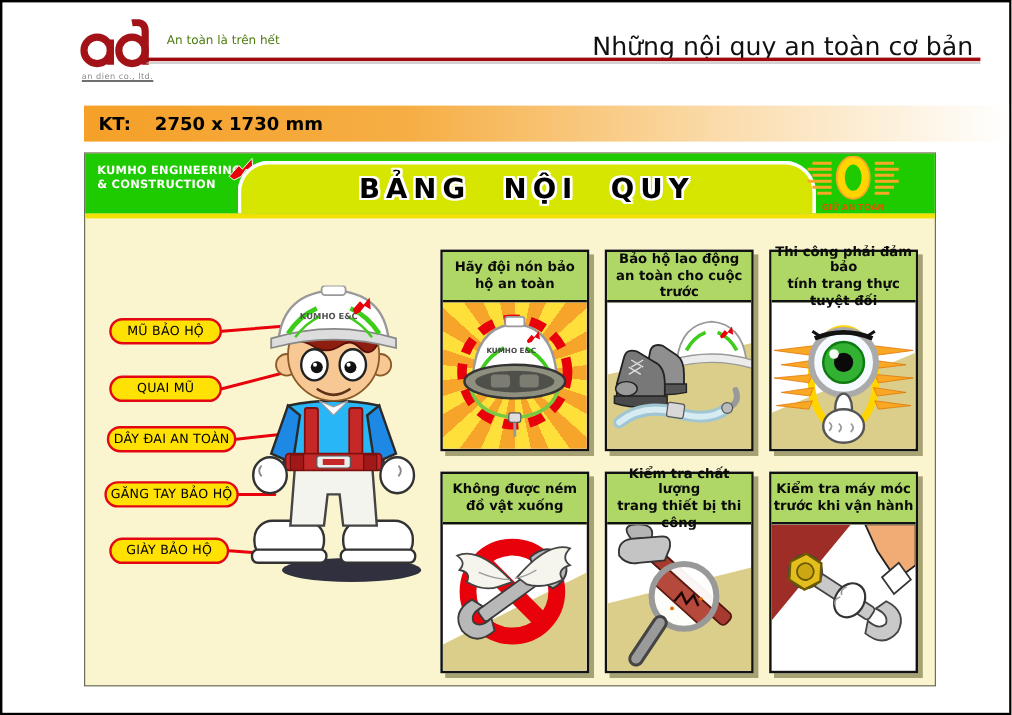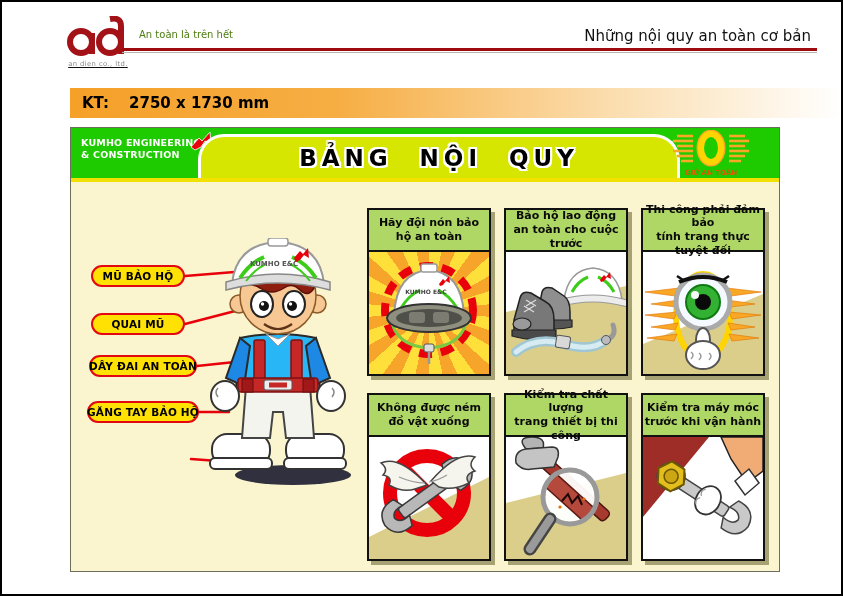--- a/index.html
+++ b/index.html
@@ -5,21 +5,21 @@
   html,body{margin:0;padding:0;background:#e9e9e9;}
   .screen{
     position:relative;width:843px;height:596px;background:#fff;
     border:2px solid #000;box-sizing:border-box;overflow:hidden;
     font-family:"DejaVu Sans","Liberation Sans",sans-serif;color:#111;
   }
   
   .ad-logo{position:absolute;left:60px;top:14px;width:72px;text-align:center;text-decoration:underline;}
   .ad-sub{font-size:6.8px;color:#8a8a8a;letter-spacing:.4px;margin-top:-2px;}
   .slogan-left{position:absolute;left:137px;top:27px;font-size:10px;color:#4d7c0f;}
-  .slogan-right{position:absolute;right:30px;top:25px;font-size:15px;color:#111;}
+  .slogan-right{position:absolute;right:30px;top:25px;font-size:21px;color:#111;}
   .header-rule{position:absolute;left:120px;right:24px;top:46px;height:3px;background:#9E0B0F;}
   .header-rule2{position:absolute;left:120px;right:24px;top:50px;height:1px;background:#b5b5b5;}
   
   .kt-bar{
     position:absolute;left:68px;top:86px;right:0;height:30px;
     background:linear-gradient(to right,#F5A028 0%,#F6AE44 35%,#FBDDAE 70%,#FFFFFF 100%);
     display:flex;align-items:center;padding-left:12px;box-sizing:border-box;
     font-size:15px;font-weight:600;color:#000;gap:20px;
   }
   
@@ -37,21 +37,21 @@
     display:flex;align-items:center;justify-content:center;
     font-size:23px;font-weight:800;letter-spacing:5px;word-spacing:14px;color:#000;
     text-shadow:-2px -2px 0 #fff,2px -2px 0 #fff,-2px 2px 0 #fff,2px 2px 0 #fff,0 -2px 0 #fff,0 2px 0 #fff,-2px 0 0 #fff,2px 0 0 #fff;
   }
   .right-logo{position:absolute;left:600px;top:2px;}
   
   .pill{
     position:absolute;height:22px;box-sizing:border-box;z-index:3;
     background:#FFE103;border:2.5px solid #E30613;border-radius:12px;
     display:flex;align-items:center;justify-content:center;
-    font-size:10.5px;font-weight:700;color:#000;letter-spacing:.2px;white-space:nowrap;
+    font-size:10.5px;font-weight:400;color:#000;letter-spacing:.2px;white-space:nowrap;
   }
   .lines-svg{position:absolute;left:0;top:0;z-index:1;}
   .character{position:absolute;left:127px;top:110px;z-index:2;}
   
   .panel{
     position:absolute;width:124px;height:168px;box-sizing:border-box;z-index:2;
     background:#fff;border:2px solid #111;box-shadow:4px 4px 0 rgba(96,92,42,.55);
     display:flex;flex-direction:column;
   }
   .panel-caption{
@@ -130,20 +130,21 @@
         <path d="M126,238 L219,228"></path>
         <path d="M128,284 L158,284"></path>
         <path d="M120,331 L161,334"></path>
       </g>
     </svg>
 
     <div class="pill" style="left:20px;top:137px;width:94px">MŨ BẢO HỘ</div>
     <div class="pill" style="left:20px;top:185px;width:94px">QUAI MŨ</div>
     <div class="pill" style="left:18px;top:227px;width:108px">DÂY ĐAI AN TOÀN</div>
     <div class="pill" style="left:16px;top:273px;width:112px">GĂNG TAY BẢO HỘ</div>
+    <div class="pill" style="left:20px;top:320px;width:100px">GIÀY BẢO HỘ</div>
 
     <svg class="character" width="160" height="250" viewBox="0 0 160 250">
       <ellipse cx="95" cy="237" rx="58" ry="10" fill="#1b1b30" opacity="0.9"></ellipse>
 
       <g stroke="#333" stroke-width="2">
         <rect x="14" y="196" width="58" height="32" rx="15" fill="#fff"></rect>
         <rect x="88" y="196" width="58" height="32" rx="15" fill="#fff"></rect>
         <rect x="12" y="220" width="62" height="11" rx="5" fill="#fff"></rect>
         <rect x="86" y="220" width="62" height="11" rx="5" fill="#fff"></rect>
       </g>

